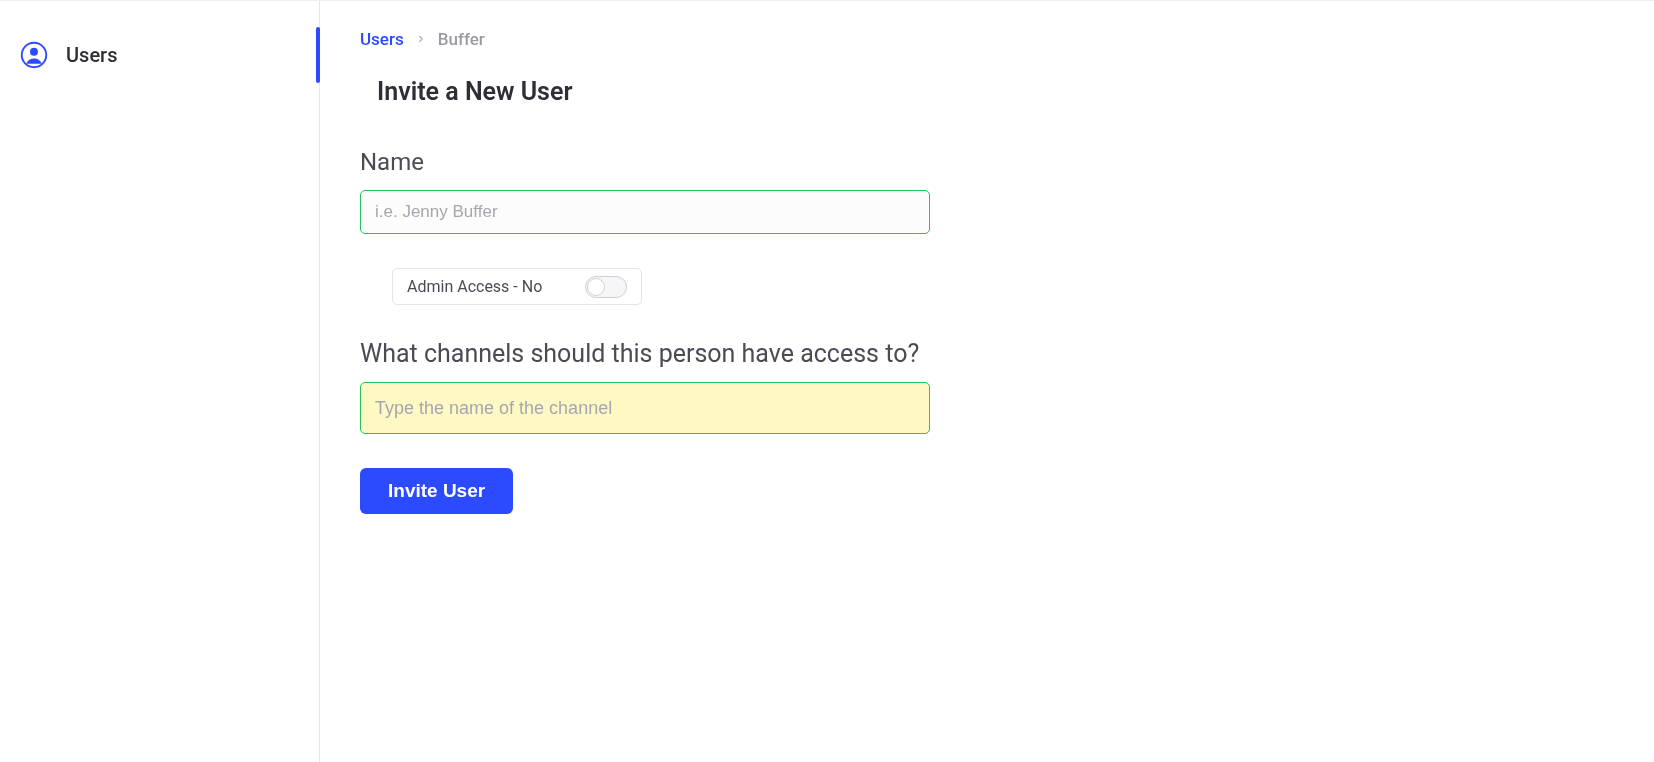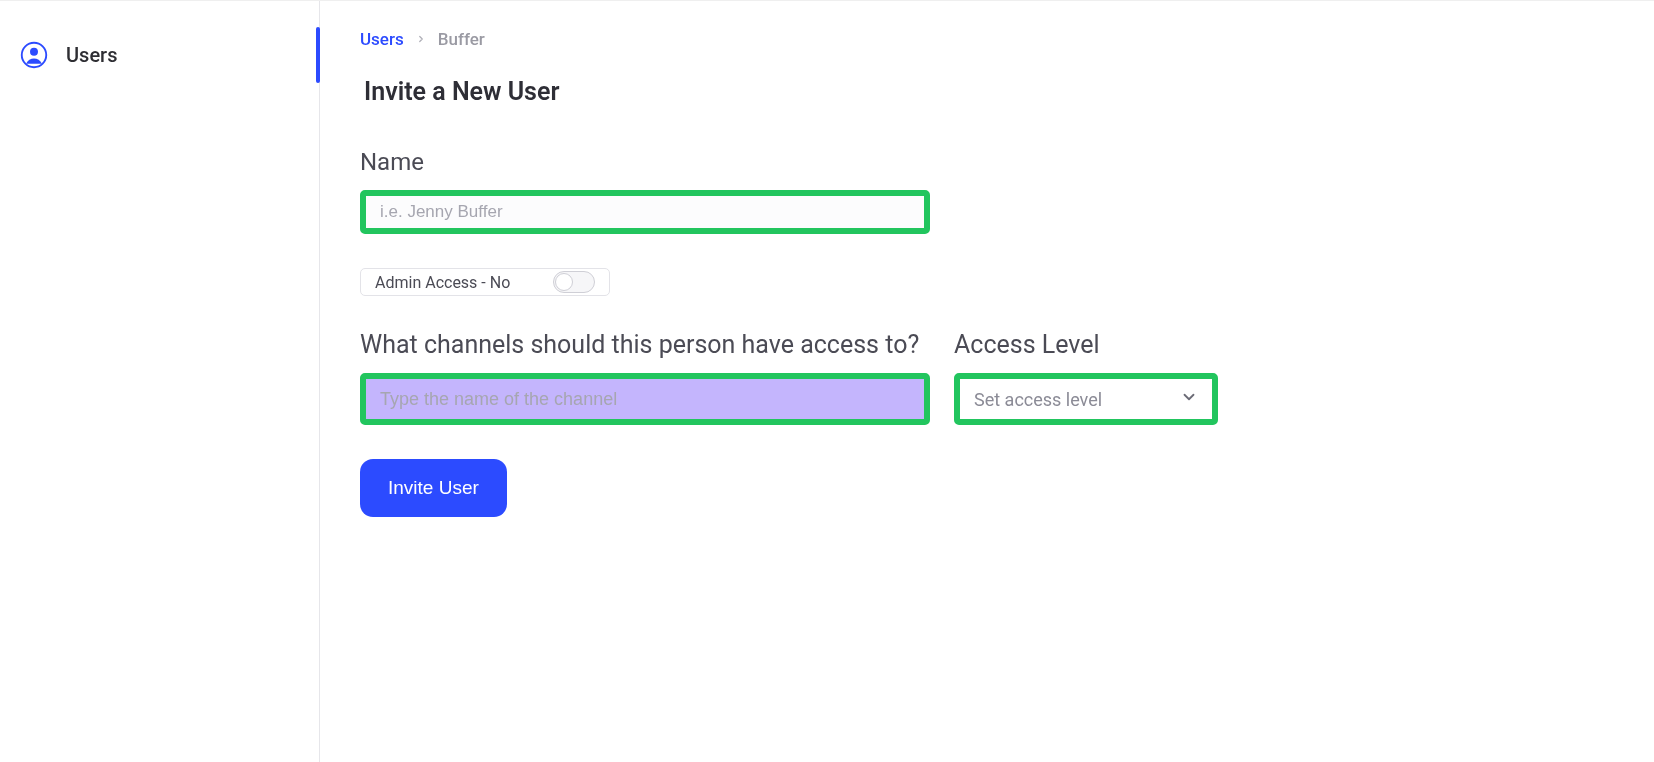--- a/index.html
+++ b/index.html
@@ -69,21 +69,21 @@
     font-size: 14px;
   }
   .breadcrumb .current {
     color: #9a9aa3;
     font-weight: 500;
   }
   h1.page-title {
     font-size: 25px;
     font-weight: 600;
     color: #2e2e36;
-    margin: 0 0 42px 4px;
+    margin: 0 0 42px 17px;
   }
   .form {
     width: 100%;
   }
   .row {
     display: flex;
     gap: 24px;
     margin-bottom: 34px;
     align-items: flex-end;
   }
@@ -95,46 +95,47 @@
     margin-bottom: 14px;
     display: block;
     font-weight: 400;
   }
   .field-label.big {
     font-size: 25px;
   }
   input.text-input, .select-box, .channel-input {
     width: 100%;
     height: 44px;
-    border: 6px solid #22c55e;
+    border: 1px solid #22c55e;
     border-radius: 5px;
     background: #fcfcfd;
     padding: 0 14px;
     font-size: 17px;
     color: #3d3d4e;
     outline: none;
   }
   input.text-input::placeholder, .channel-input::placeholder {
     color: #a6a6b0;
   }
   .channel-input {
     height: 52px;
     font-size: 18px;
-    background: #c4b5fd;
+    background: #fef9c3;
   }
   .admin-box {
-    height: 28px;
+    height: 37px;
     border: 1px solid #e3e3e8;
     border-radius: 5px;
     background: #ffffff;
     display: flex;
     align-items: center;
     justify-content: space-between;
     padding: 0 14px;
     width: 250px;
+    margin-left: 32px;
   }
   .admin-text {
     font-size: 16px;
     color: #4b4b55;
     white-space: nowrap;
   }
   .toggle {
     width: 42px;
     height: 22px;
     border: 1px solid #cfcfd6;
@@ -164,24 +165,24 @@
   .select-box .placeholder {
     color: #8b8b96;
     font-size: 18px;
   }
   .select-box svg { flex-shrink: 0; }
   .btn-primary {
     display: inline-block;
     background: #2c4bff;
     color: #ffffff;
     border: none;
-    border-radius: 13px;
+    border-radius: 6px;
     font-size: 19px;
-    font-weight: 400;
-    padding: 18px 28px;
+    font-weight: 700;
+    padding: 12px 28px;
     cursor: pointer;
   }
 </style>
 </head>
 <body>
 
 <div class="app">
 
   <nav class="sidebar">
     <div class="sidebar-item active">
@@ -231,31 +232,20 @@
           </div>
         </div>
       </div>
 
       
       <div class="row">
         <div class="col-main">
           <label class="field-label big">What channels should this person have access to?</label>
           <input class="channel-input" type="text" placeholder="Type the name of the channel" style="">
         </div>
-        <div class="col-side">
-          <label class="field-label big">Access Level</label>
-          <div class="select-box">
-            <span class="placeholder">Set access level</span>
-            <span>
-              <svg width="18" height="18" viewBox="0 0 24 24" fill="none" stroke="#6b6b76" stroke-width="2.4" stroke-linecap="round" stroke-linejoin="round">
-                  <polyline points="6 9 12 15 18 9"></polyline>
-                </svg>
-            </span>
-          </div>
-        </div>
       </div>
 
       <button class="btn-primary">Invite User</button>
 
     </div>
 
   </main>
 </div>
 
 </body></html>

